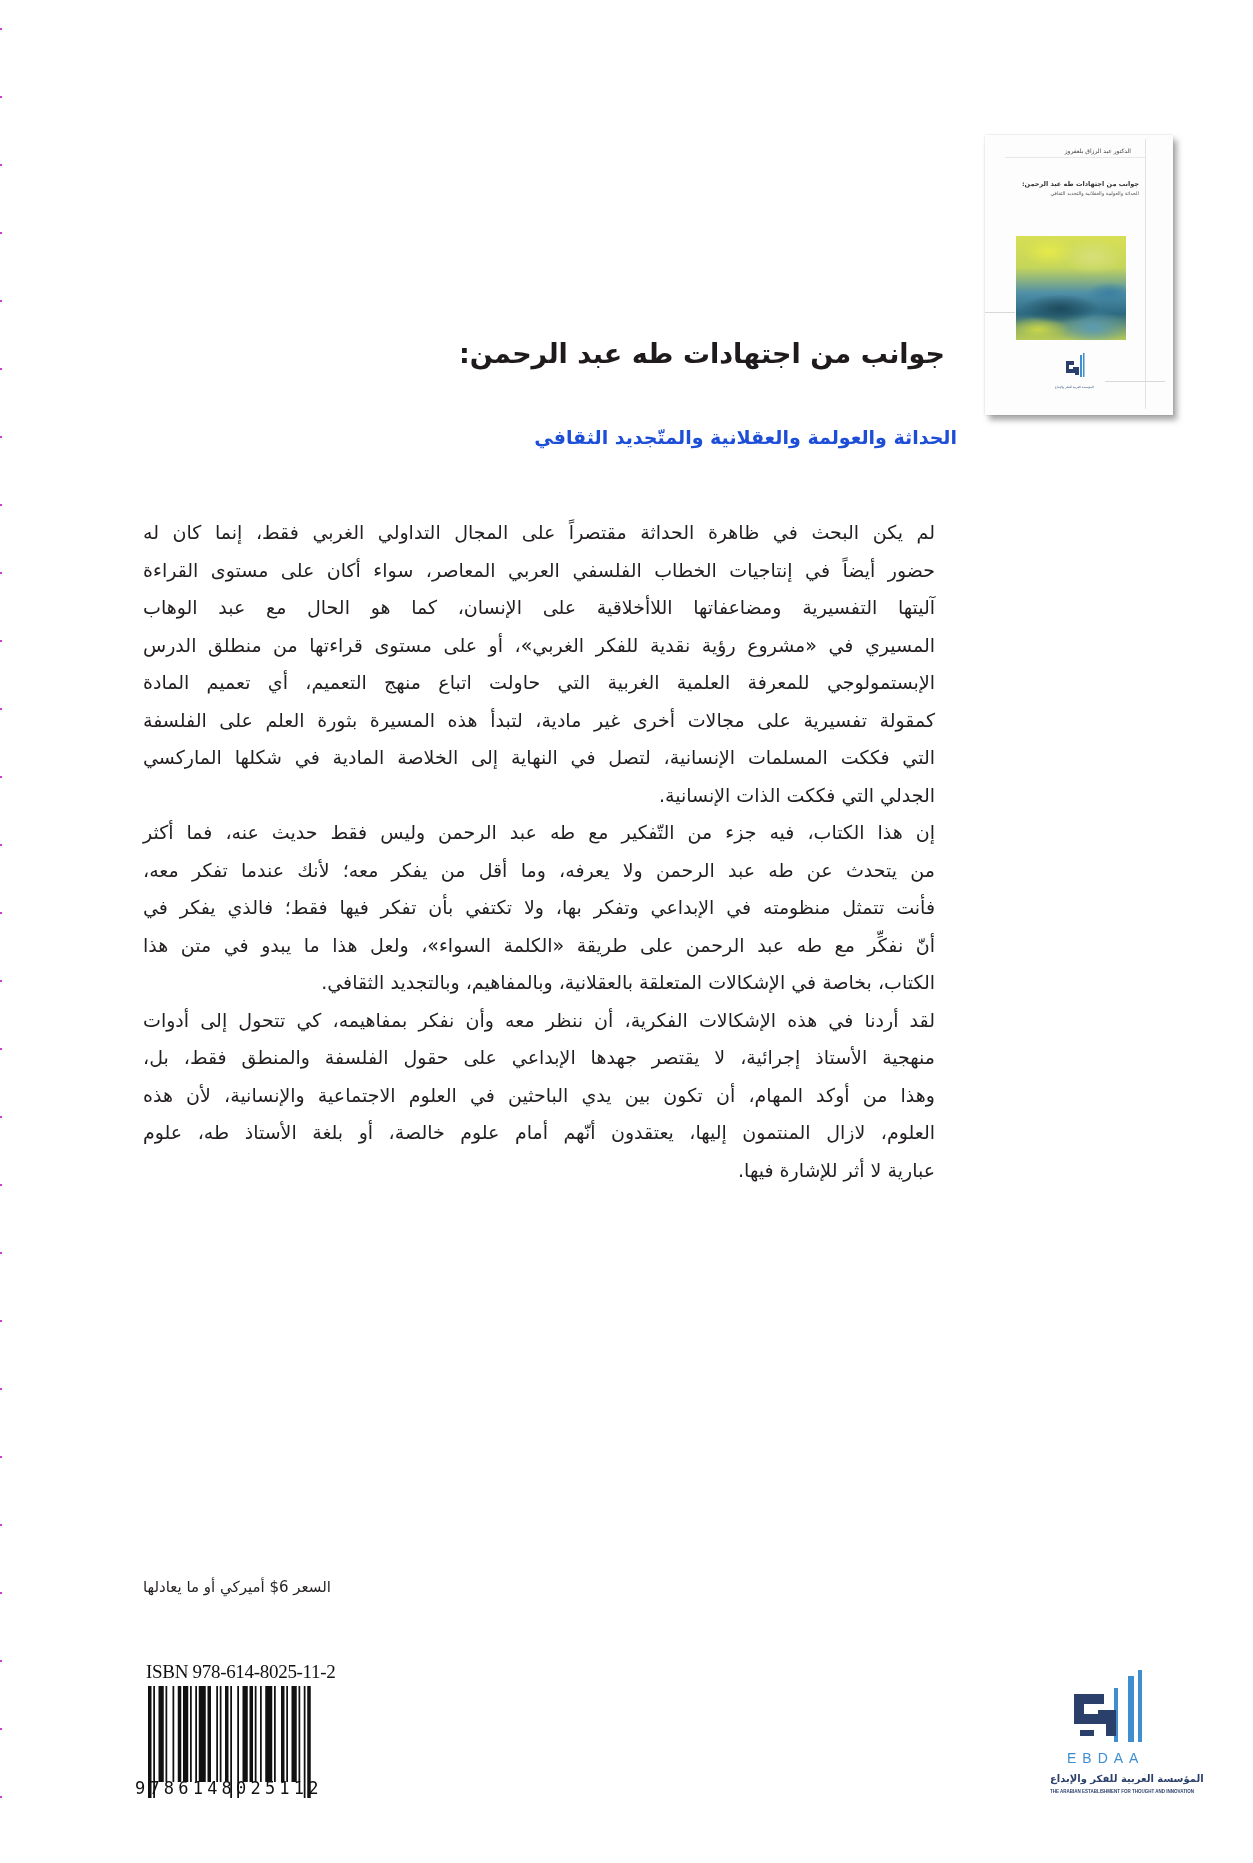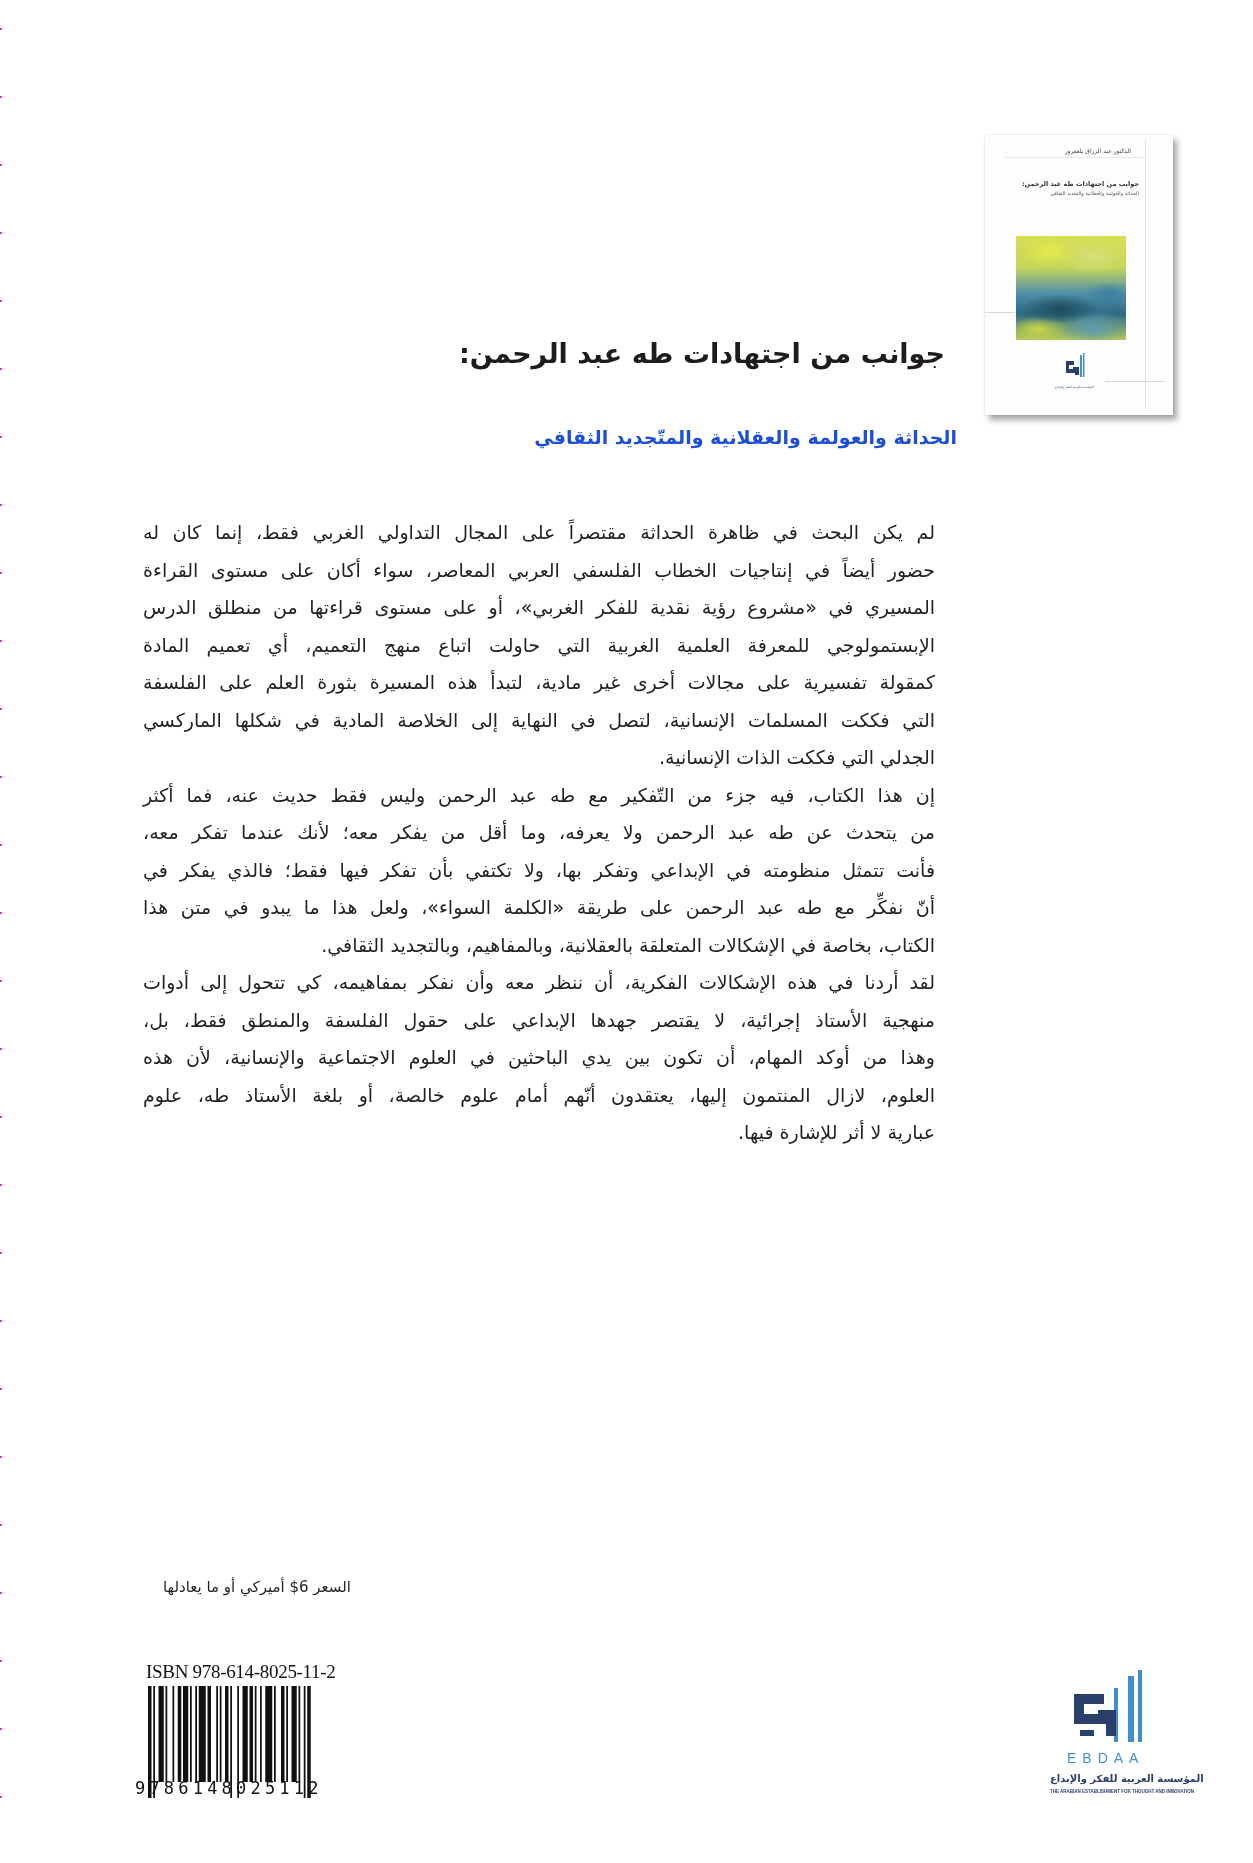--- a/index.html
+++ b/index.html
@@ -57,21 +57,21 @@
     .body-text {
       position: absolute; left: 143px; width: 792px; top: 514px;
       direction: rtl; font-size: 19px; line-height: 37.5px; color: #231f20;
     }
     .line { display: block; white-space: nowrap; text-align: justify; text-align-last: justify; height: 37.5px; }
     .line.last { text-align-last: right; }
 
     
     .price {
       position: absolute; left: 143px; top: 1578px; font-size: 15px; direction: rtl; white-space: nowrap;
-      font-family: "DejaVu Sans", sans-serif; color: #231f20; margin-left: 20px;
+      font-family: "DejaVu Sans", sans-serif; color: #231f20;
     }
 
     
     .isbn-label {
       position: absolute; left: 146px; top: 1661px; font-family: "Liberation Serif", serif;
       font-size: 19px; color: #111; white-space: nowrap; letter-spacing: -0.3px;
     }
     .barcode { position: absolute; left: 146px; top: 1686px; width: 196px; height: 112px; }
     .barcode-digits {
       position: absolute; left: 135px; top: 1778px; width: 210px; font-family: "DejaVu Sans Mono", monospace;
@@ -143,20 +143,21 @@
   </svg>
   <div class="thumb-logo-text">المؤسسة العربية للفكر والإبداع</div>
 </div>
 
 <div class="title">جوانب من اجتهادات طه عبد الرحمن:</div>
 <div class="subtitle">الحداثة والعولمة والعقلانية والمتّجديد الثقافي</div>
 
 <div class="body-text" id="body-text">
     <span class="line">لم يكن البحث في ظاهرة الحداثة مقتصراً على المجال التداولي الغربي فقط، إنما كان له</span>
     <span class="line">حضور أيضاً في إنتاجيات الخطاب الفلسفي العربي المعاصر، سواء أكان على مستوى القراءة</span>
+    <span class="line">آليتها التفسيرية ومضاعفاتها اللاأخلاقية على الإنسان، كما هو الحال مع عبد الوهاب</span>
     <span class="line">المسيري في «مشروع رؤية نقدية للفكر الغربي»، أو على مستوى قراءتها من منطلق الدرس</span>
     <span class="line">الإبستمولوجي للمعرفة العلمية الغربية التي حاولت اتباع منهج التعميم، أي تعميم المادة</span>
     <span class="line">كمقولة تفسيرية على مجالات أخرى غير مادية، لتبدأ هذه المسيرة بثورة العلم على الفلسفة</span>
     <span class="line">التي فككت المسلمات الإنسانية، لتصل في النهاية إلى الخلاصة المادية في شكلها الماركسي</span>
     <span class="line last">الجدلي التي فككت الذات الإنسانية.</span>
     <span class="line">إن هذا الكتاب، فيه جزء من التّفكير مع طه عبد الرحمن وليس فقط حديث عنه، فما أكثر</span>
     <span class="line">من يتحدث عن طه عبد الرحمن ولا يعرفه، وما أقل من يفكر معه؛ لأنك عندما تفكر معه،</span>
     <span class="line">فأنت تتمثل منظومته في الإبداعي وتفكر بها، ولا تكتفي بأن تفكر فيها فقط؛ فالذي يفكر في</span>
     <span class="line">أنّ نفكِّر مع طه عبد الرحمن على طريقة «الكلمة السواء»، ولعل هذا ما يبدو في متن هذا</span>
     <span class="line last">الكتاب، بخاصة في الإشكالات المتعلقة بالعقلانية، وبالمفاهيم، وبالتجديد الثقافي.</span>

